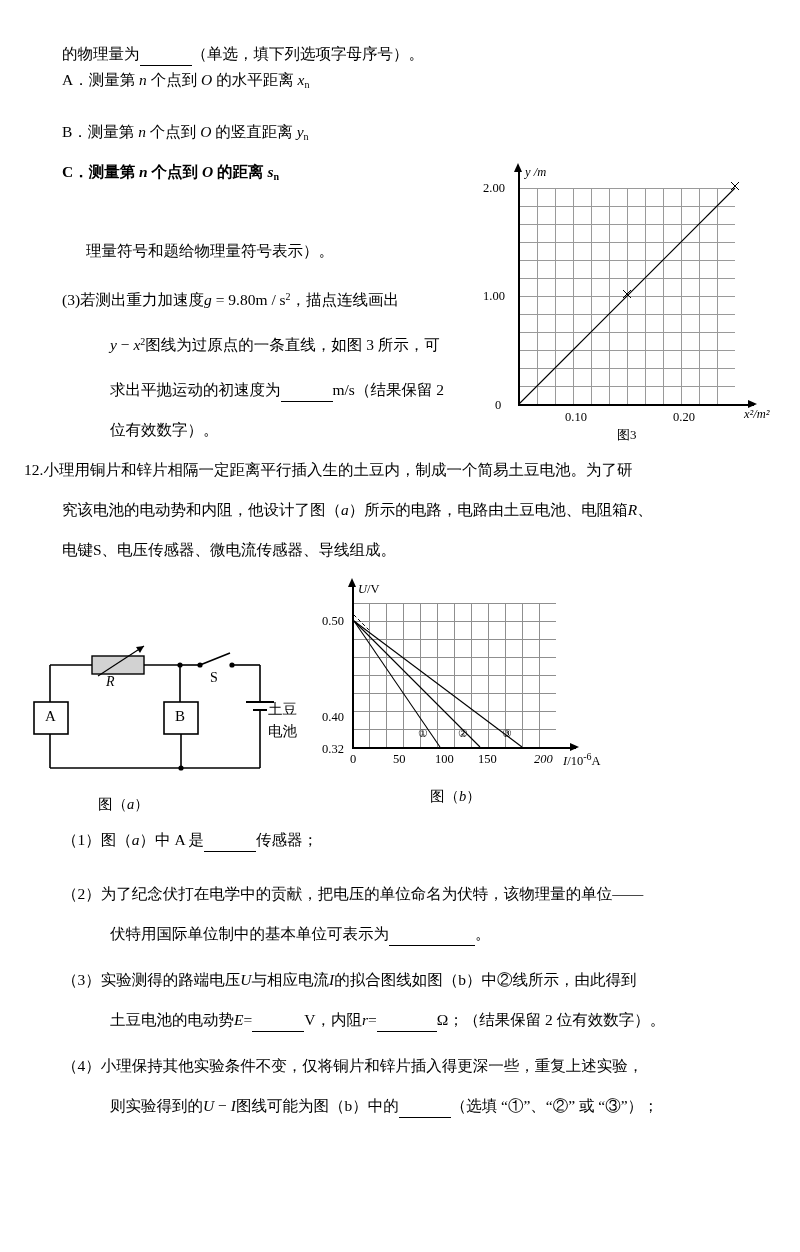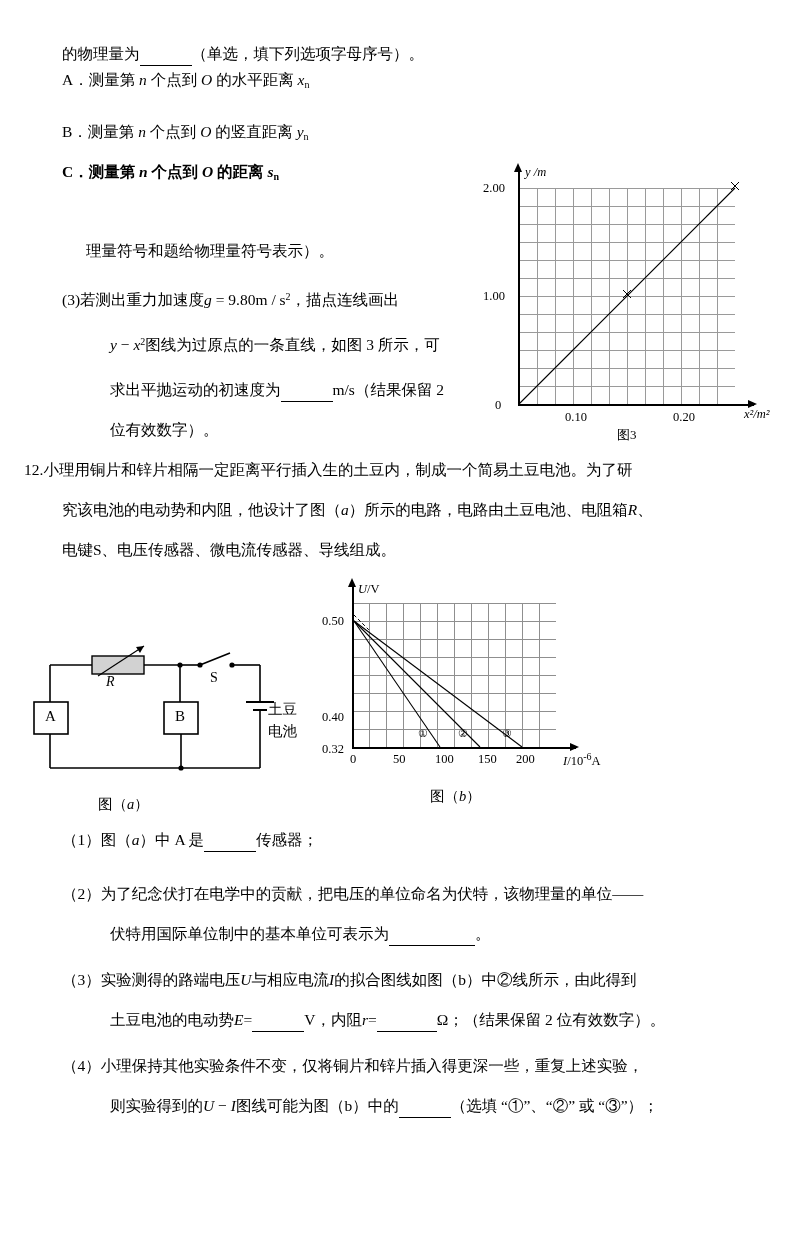--- a/index.html
+++ b/index.html
@@ -248,21 +248,21 @@
     </svg>
     <div class="lbl" style="left:48px;top:7px;"><i class="it">U</i>/V</div>
     <div class="lbl" style="left:253px;top:176px;"><i class="it">I</i>/10<span class="sup">-6</span>A</div>
     <div class="lbl" style="left:12px;top:39px;">0.50</div>
     <div class="lbl" style="left:12px;top:101px;margin-top:34px;">0.40</div>
     <div class="lbl" style="left:12px;top:167px;">0.32</div>
     <div class="lbl" style="left:40px;top:177px;">0</div>
     <div class="lbl" style="left:83px;top:177px;">50</div>
     <div class="lbl" style="left:125px;top:177px;">100</div>
     <div class="lbl" style="left:168px;top:177px;">150</div>
-    <div class="lbl" style="left:206px;top:177px;">200</div>
+    <div class="lbl" style="left:224px;top:177px;font-style:italic;">200</div>
     <div class="lbl" style="left:108px;top:152px;font-size:11px;">①</div>
     <div class="lbl" style="left:148px;top:152px;font-size:11px;">②</div>
     <div class="lbl" style="left:192px;top:152px;font-size:11px;">③</div>
     <div class="cap"><span>图（</span><i class="it">b</i><span>）</span></div>
   </div>
 
   <div class="blk line" style="left:62px; top:828px;">
     <span>（1）图（</span><i class="it">a</i><span>）中 A 是</span><span class="ul ul52">&nbsp;</span><span>传感器；</span>
   </div>
 

